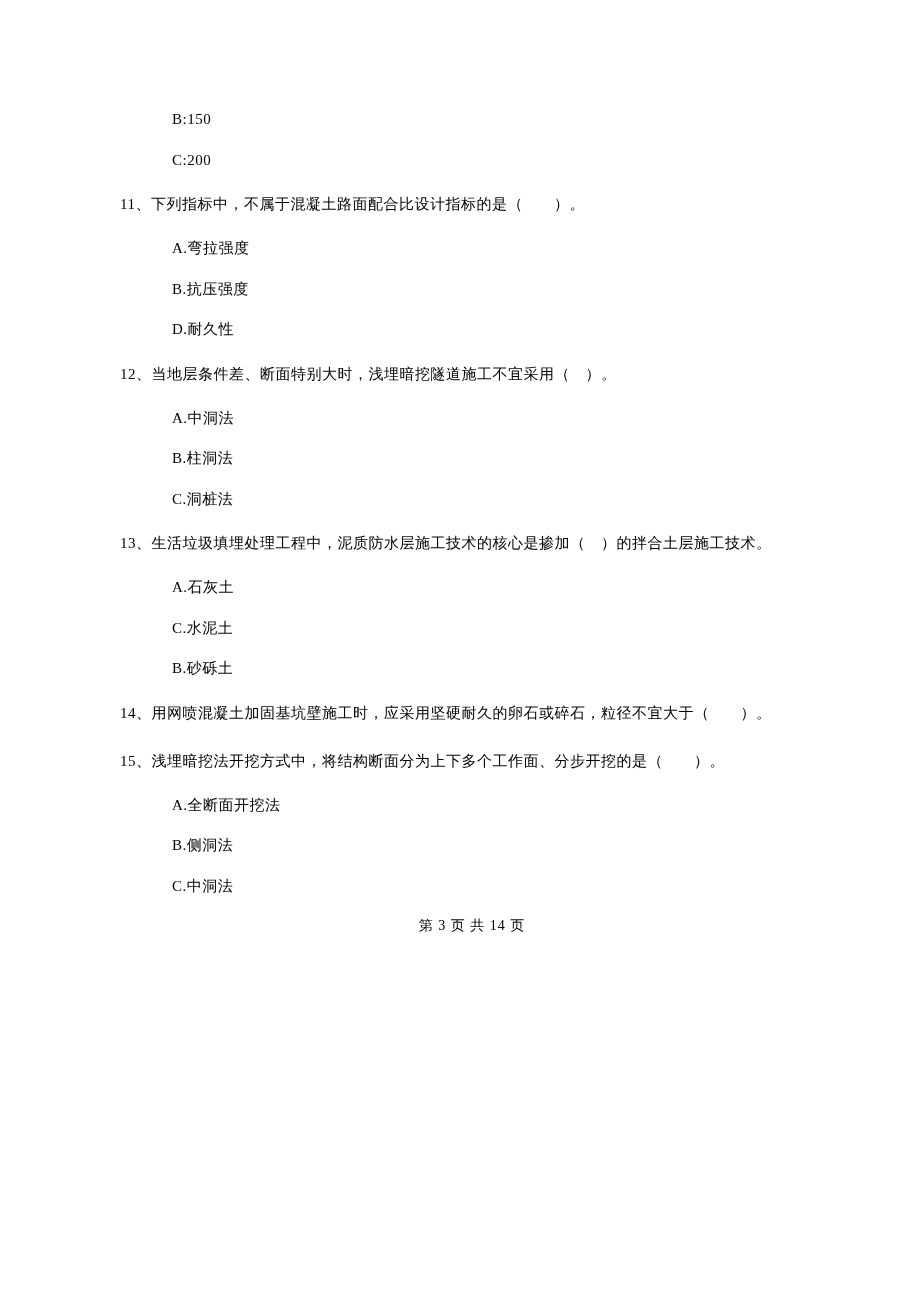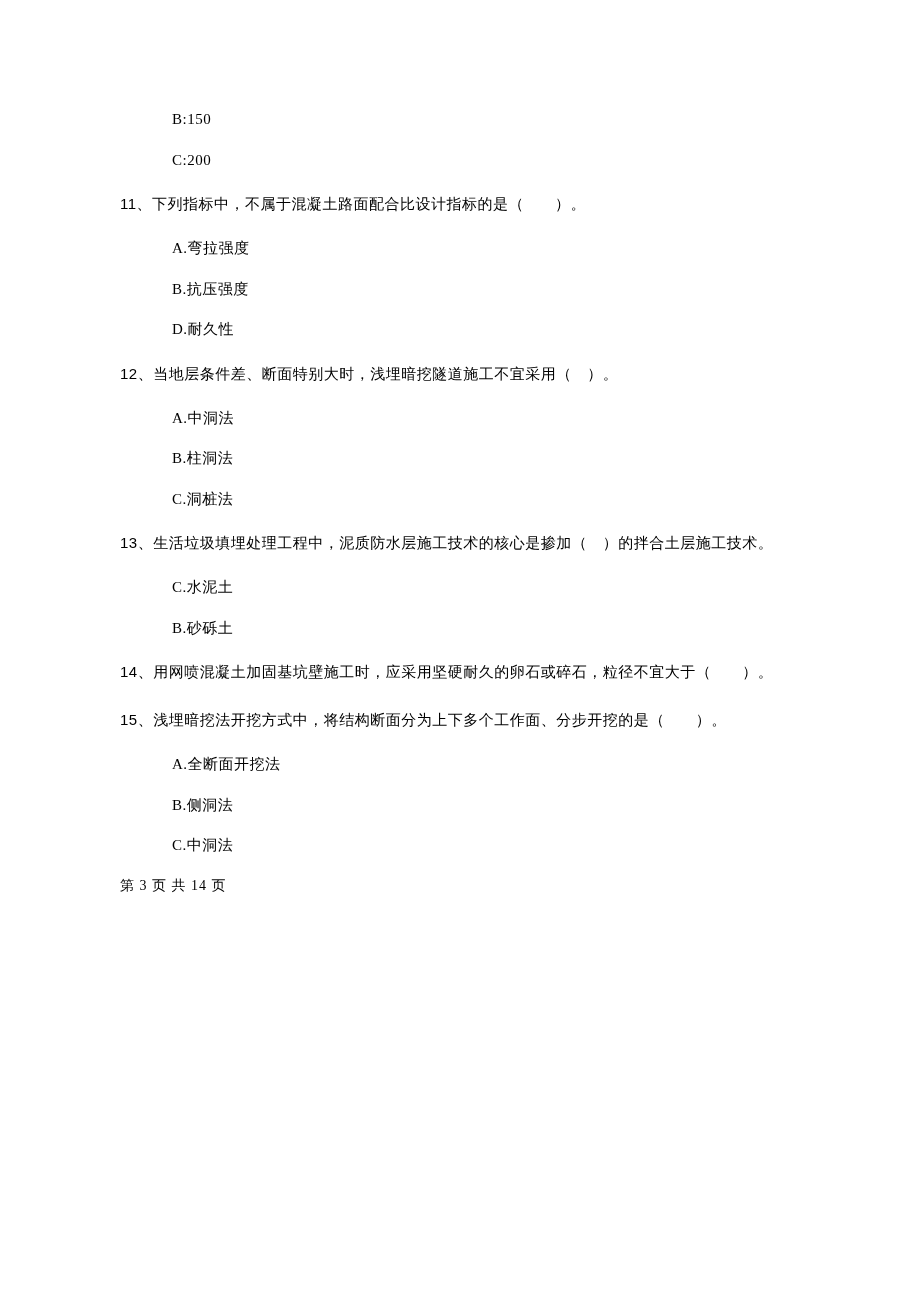--- a/index.html
+++ b/index.html
@@ -18,34 +18,35 @@
   }
   .option {
     margin-left: 52px;
     margin-bottom: 18px;
     font-family: "SimSun", "宋体", serif;
     letter-spacing: 0.5px;
   }
   .question {
     margin-bottom: 18px;
     margin-top: 0;
-    font-family: Liberation Sans, sans-serif;
+    font-family: Liberation Serif, serif;
     letter-spacing: 0.5px;
     line-height: 2.0;
   }
   .inline-options {
     margin-left: 52px;
     margin-bottom: 18px;
     font-family: "SimSun", "宋体", serif;
     letter-spacing: 0.5px;
   }
   .inline-options span {
     margin-right: 34px;
   }
   .footer {
+    text-align: center;
     font-family: "SimSun", "宋体", serif;
     font-size: 14px;
     margin-top: 16px;
     letter-spacing: 1px;
   }
 </style>
 </head>
 <body>
 
 <div class="page">
@@ -57,20 +58,21 @@
   <div class="option">A.弯拉强度</div>
   <div class="option">B.抗压强度</div>
   <div class="option">D.耐久性</div>
 
   <div class="question">12、当地层条件差、断面特别大时，浅埋暗挖隧道施工不宜采用（　）。</div>
   <div class="option">A.中洞法</div>
   <div class="option">B.柱洞法</div>
   <div class="option">C.洞桩法</div>
 
   <div class="question">13、生活垃圾填埋处理工程中，泥质防水层施工技术的核心是掺加（　）的拌合土层施工技术。</div>
+  <div class="option">A.石灰土</div>
   <div class="option">C.水泥土</div>
   <div class="option">B.砂砾土</div>
 
   <div class="question">14、用网喷混凝土加固基坑壁施工时，应采用坚硬耐久的卵石或碎石，粒径不宜大于（　　）。</div>
 
   <div class="question">15、浅埋暗挖法开挖方式中，将结构断面分为上下多个工作面、分步开挖的是（　　）。</div>
   <div class="option">A.全断面开挖法</div>
   <div class="option">B.侧洞法</div>
   <div class="option">C.中洞法</div>
 

